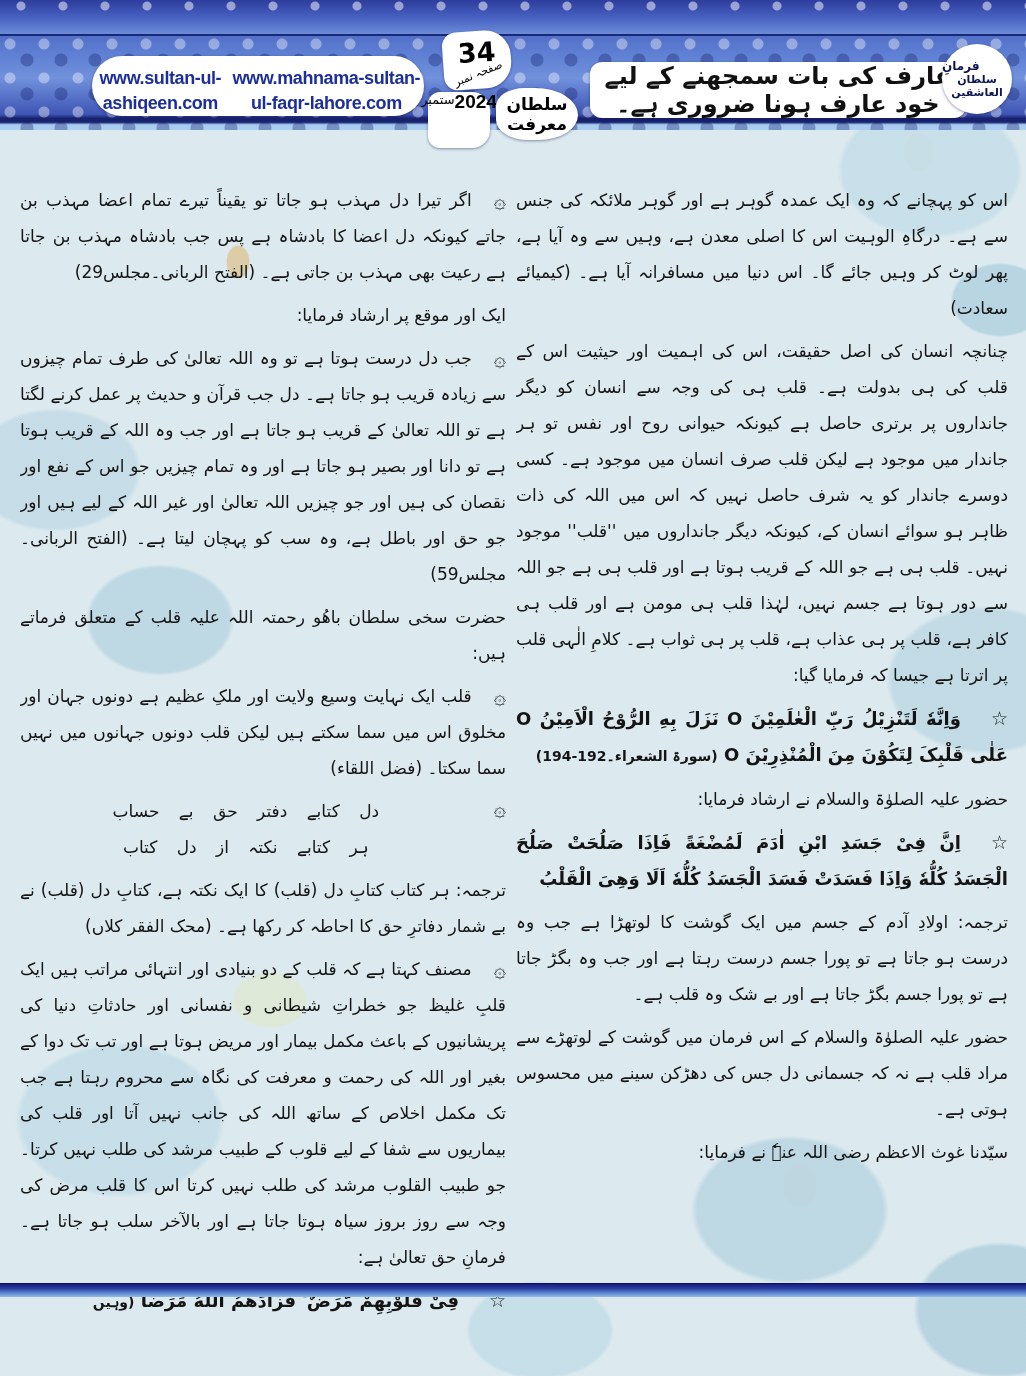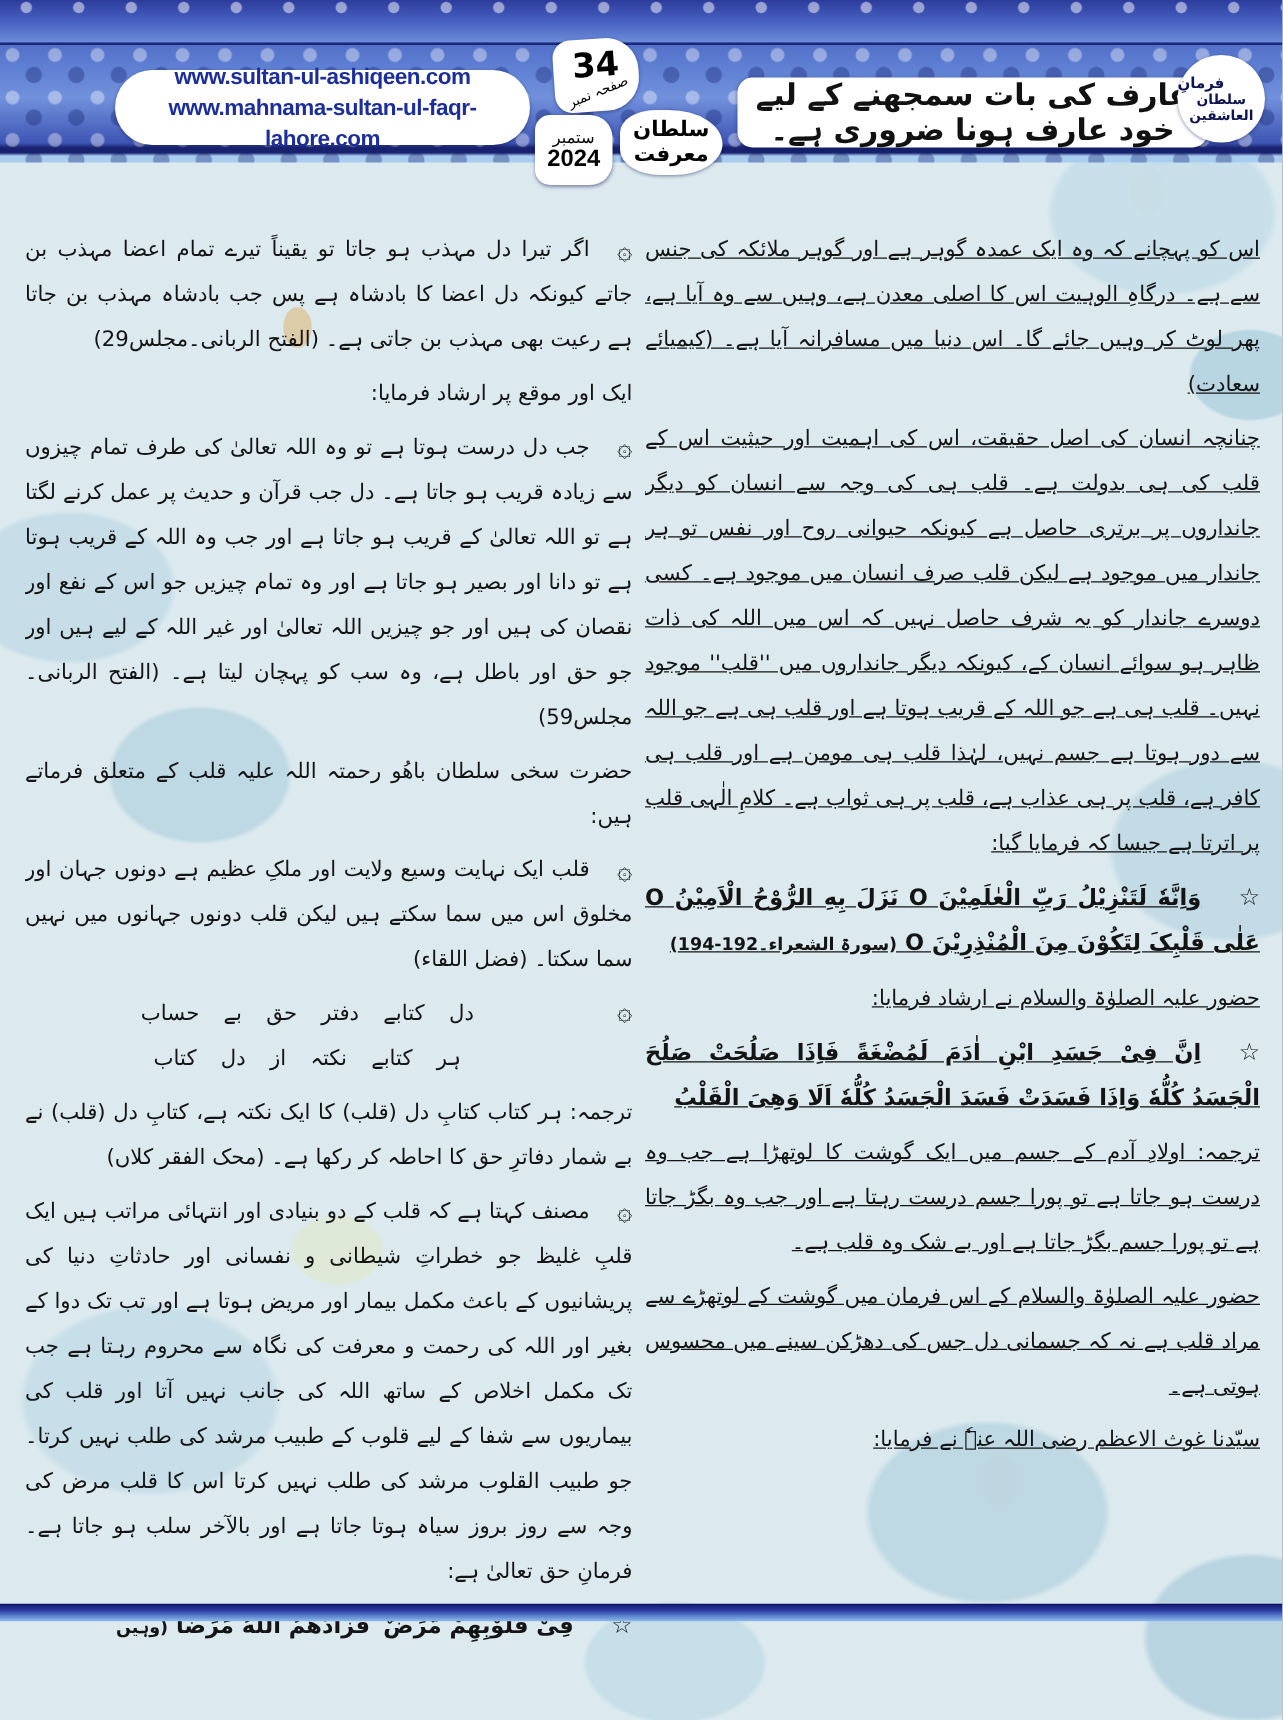--- a/index.html
+++ b/index.html
@@ -43,38 +43,38 @@
       conic-gradient(from 120deg at 50% 100%, rgba(24,34,110,.55) 0 60deg, rgba(0,0,0,0) 60deg) 0 12px/42px 24px repeat-x,
       radial-gradient(circle 5px at 21px 6px, rgba(255,255,255,.5) 0 4px, rgba(0,0,0,0) 5px) 0 0/42px 12px repeat-x,
       linear-gradient(180deg, #2c3c9c 0%, #4a64c4 55%, #6c8cd8 100%);
     border-bottom:2px solid #1a2878;
   }
 
   .hdr-box { position:absolute; background:#fff; box-shadow:0 1px 3px rgba(10,20,80,.45); }
 
   .url-pill {
     left:92px; top:56px; width:332px; height:60px; border-radius:32px;
-    display:flex; flex-direction:column; align-items:center; justify-content:center;
+    display:flex; align-items:flex-end; justify-content:center;
     color:#1c2e9c; font-weight:bold; font-size:18px; line-height:25px;
     font-family:"Liberation Sans","DejaVu Sans",sans-serif; letter-spacing:-0.4px;
     text-align:center;
   }
 
   .pagenum-box {
     left:443px; top:31px; width:68px; height:58px; border-radius:14px 26px 26px 14px;
     transform:rotate(-4deg);
     display:flex; flex-direction:column; align-items:center; justify-content:center;
     color:#000;
   }
   .pagenum-box .num { font-size:27px; font-weight:bold; line-height:24px; }
   .pagenum-box .lbl { font-size:11px; transform:rotate(-18deg); margin-top:2px; }
 
   .date-box {
     left:428px; top:92px; width:62px; height:56px; border-radius:12px 18px 18px 12px;
-    display:flex; flex-direction:column; align-items:center; justify-content:center; color:#000;
+    display:flex; flex-direction:row; justify-content:center; color:#000;
   }
   .date-box .month { font-size:13px; line-height:15px; }
   .date-box .year  { font-size:19px; font-weight:bold; line-height:20px;
                      font-family:"Liberation Sans","DejaVu Sans",sans-serif; }
 
   .logo-box {
     left:496px; top:88px; width:82px; height:52px; border-radius:40% 60% 55% 45%;
     display:flex; align-items:center; justify-content:center;
     font-size:17px; font-weight:bold; color:#000; text-align:center; line-height:20px;
   }
@@ -92,21 +92,21 @@
   }
   .badge-circle .b1 { font-size:12px; font-weight:bold; line-height:14px; }
   .badge-circle .b2 { font-size:11px; font-weight:bold; line-height:13px; }
 
   
   .column {
     position:absolute; top:142px; height:1136px; overflow:hidden;
     direction:rtl; text-align:justify;
     font-size:17px; line-height:36px; color:#141414;margin-top:40px;
   }
-  .col-right { right:18px;  width:492px;text-decoration:underline; }
+  .col-right { right:18px;  width:492px; }
   .col-left  { left:20px;   width:486px; }
 
   .para { margin-bottom:7px; }
   .rosette { display:inline-block; margin-left:22px; font-size:21px; line-height:1;
              position:relative; top:2px; color:#111; }
   .star-mark { display:inline-block; margin-left:30px; font-size:19px; color:#111; }
   .verse { font-weight:bold; font-size:18px; }
   .src { font-size:14px; }
 
   .couplet { display:flex; flex-direction:row; margin-bottom:7px; }

